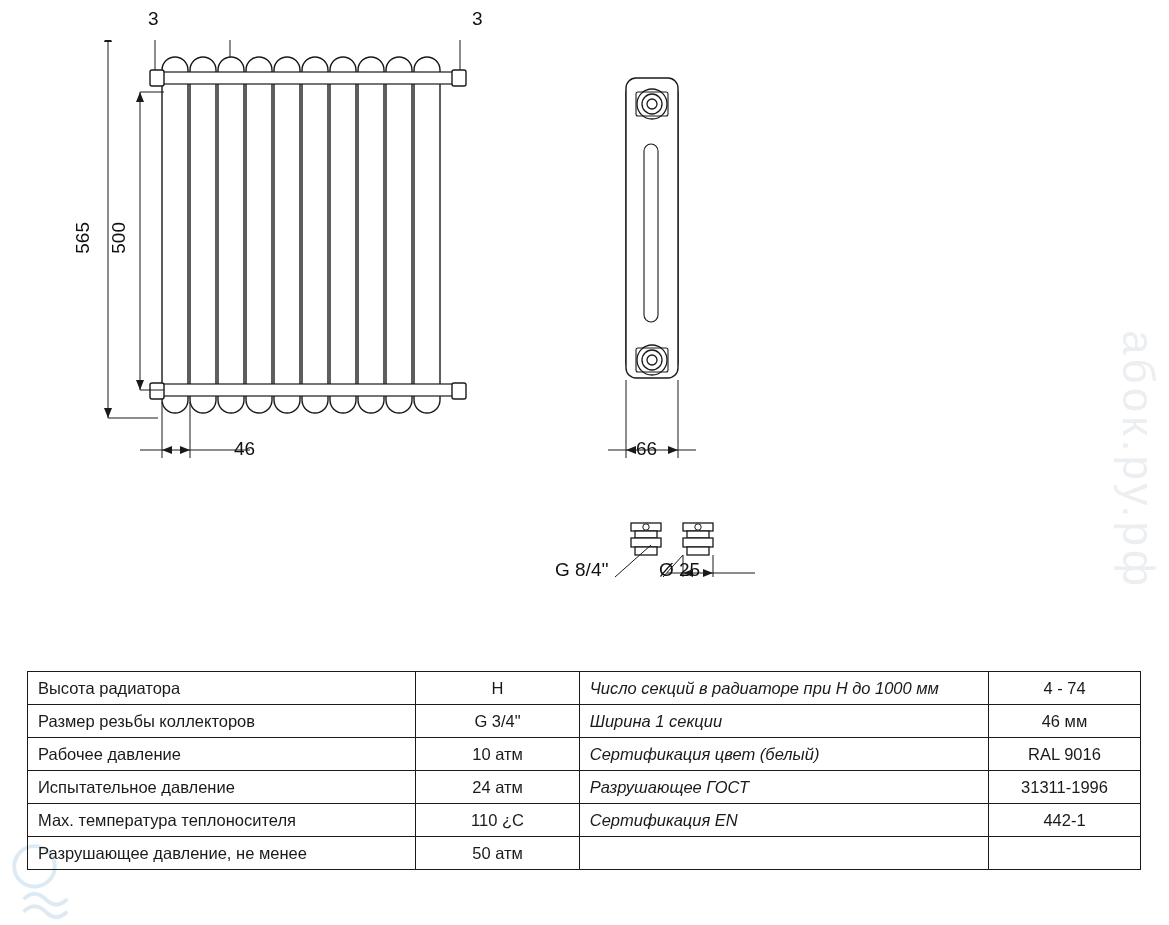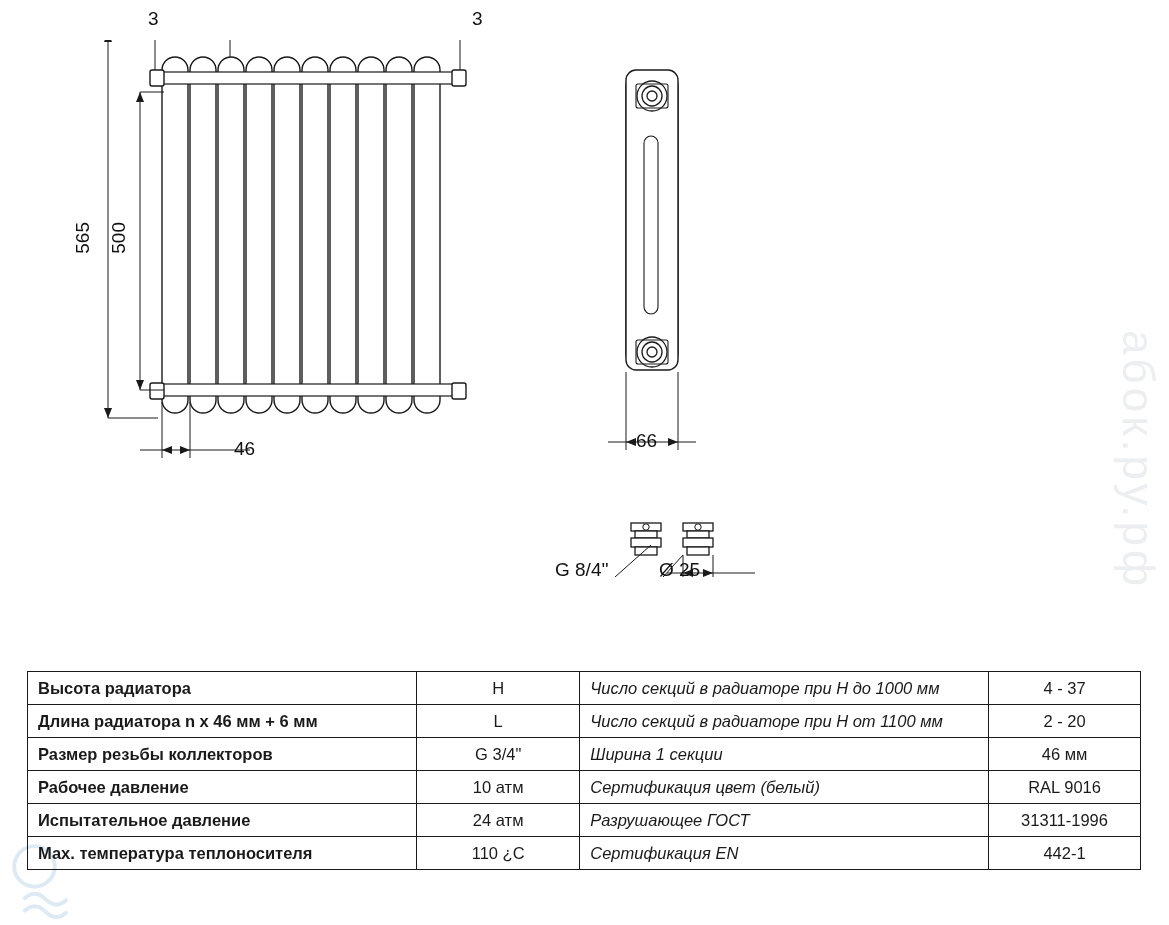--- a/index.html
+++ b/index.html
@@ -54,21 +54,21 @@
     position: absolute;
     left: 100px;
     top: 40px;
     width: 400px;
     height: 430px;
   }
   
   #side-view {
     position: absolute;
     left: 600px;
-    top: 40px;
+    top: 48px;
     width: 140px;
     height: 430px;
     text-align: center;
   }
   
   #fitting-view {
     position: absolute;
     left: 555px;
     top: 515px;
     width: 250px;
@@ -82,21 +82,21 @@
     width: 1114px;
     border-collapse: collapse;
     font-size: 16.5px;
   }
   #spec-table td {
     border: 1px solid #1a1a1a;
     height: 32px;
     padding: 0 10px;
     vertical-align: middle;
   }
-  #spec-table td.c1 { width: 395px; text-align: left; font-weight: bold; }
+  #spec-table td.c1 { width: 395px; text-align: left; }
   #spec-table td.c2 { width: 155px; text-align: center; }
   #spec-table td.c3 { width: 418px; text-align: left; font-style: italic; }
   #spec-table td.c4 { width: 140px; text-align: center; }
   #spec-table tr:last-child td.c3,
   #spec-table tr:last-child td.c4 { }
   .empty-cell { }
 </style>
 </head>
 <body>
 
@@ -247,27 +247,21 @@
     <div class="lbl" style="left:0px; top:44px;">G 8/4''</div>
     <div class="lbl" style="left:104px; top:44px;">Ø 25</div>
   </div>
 
   <table id="spec-table">
     <tbody>
       <tr>
         <td class="c1">Высота радиатора</td>
         <td class="c2">H</td>
         <td class="c3">Число секций в радиаторе при H до 1000 мм</td>
-        <td class="c4">4 - 37</td>
-      </tr>
-      <tr>
-        <td class="c1">Длина радиатора n x 46 мм + 6 мм</td>
-        <td class="c2">L</td>
-        <td class="c3">Число секций в радиаторе при H от 1100 мм</td>
-        <td class="c4">2 - 20</td>
+        <td class="c4">4 - 74</td>
       </tr>
       <tr>
         <td class="c1">Размер резьбы коллекторов</td>
         <td class="c2">G 3/4"</td>
         <td class="c3">Ширина 1 секции</td>
         <td class="c4">46 мм</td>
       </tr>
       <tr>
         <td class="c1">Рабочее давление</td>
         <td class="c2">10 атм</td>
@@ -279,16 +273,22 @@
         <td class="c2">24 атм</td>
         <td class="c3">Разрушающее ГОСТ</td>
         <td class="c4">31311-1996</td>
       </tr>
       <tr>
         <td class="c1">Мах. температура теплоносителя</td>
         <td class="c2">110 ¿C</td>
         <td class="c3">Сертификация EN</td>
         <td class="c4">442-1</td>
       </tr>
+      <tr>
+        <td class="c1">Разрушающее давление, не менее</td>
+        <td class="c2">50 атм</td>
+        <td class="c3 empty-cell"></td>
+        <td class="c4 empty-cell"></td>
+      </tr>
     </tbody>
   </table>
 
 </div>
 
 </body></html>

